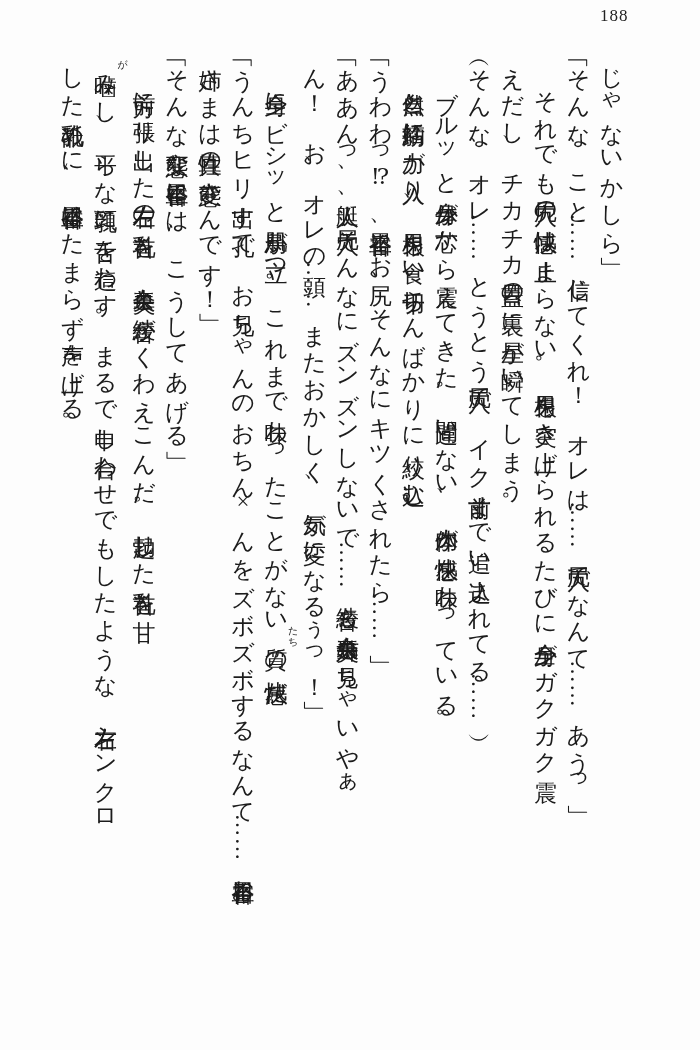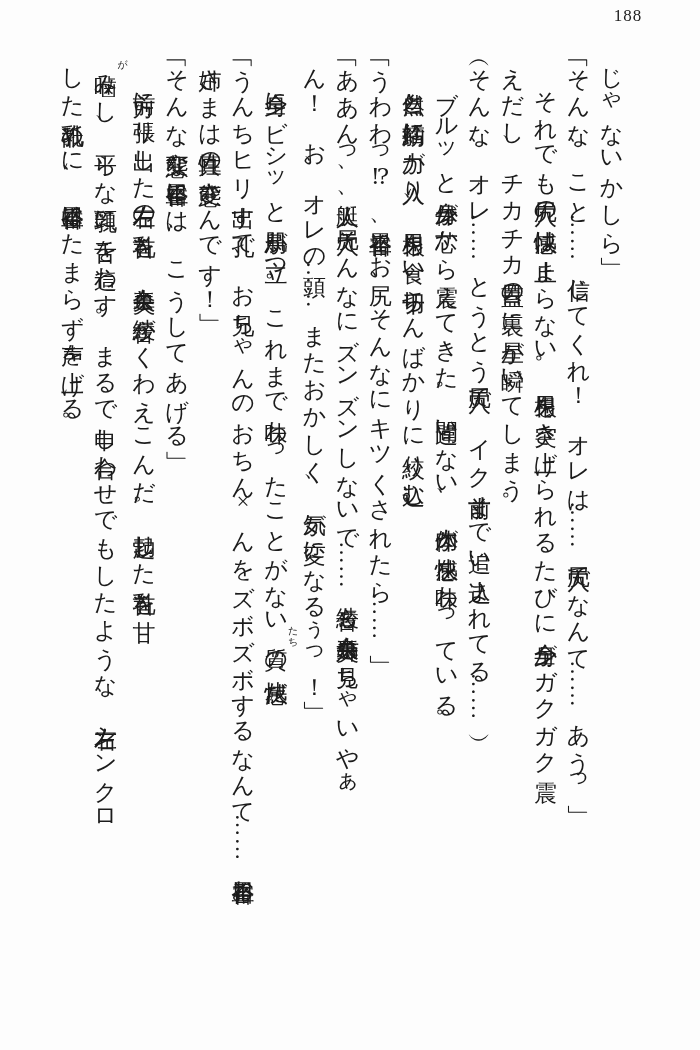--- a/index.html
+++ b/index.html
@@ -14,21 +14,20 @@
     background: #fdfdfd;
     overflow: hidden;
     font-family: "Liberation Serif", "DejaVu Serif", serif;
     color: #1b1b1b;
   }
   .page-number {
     position: absolute;
     top: 6px;
     left: 600px;
     width: 56px;
-    text-align: center;
     font-size: 17px;
     letter-spacing: 1px;
     color: #222;
   }
   .text-area {
     position: absolute;
     top: 52px;
     right: 72px;
     height: 975px;
     writing-mode: vertical-rl;

